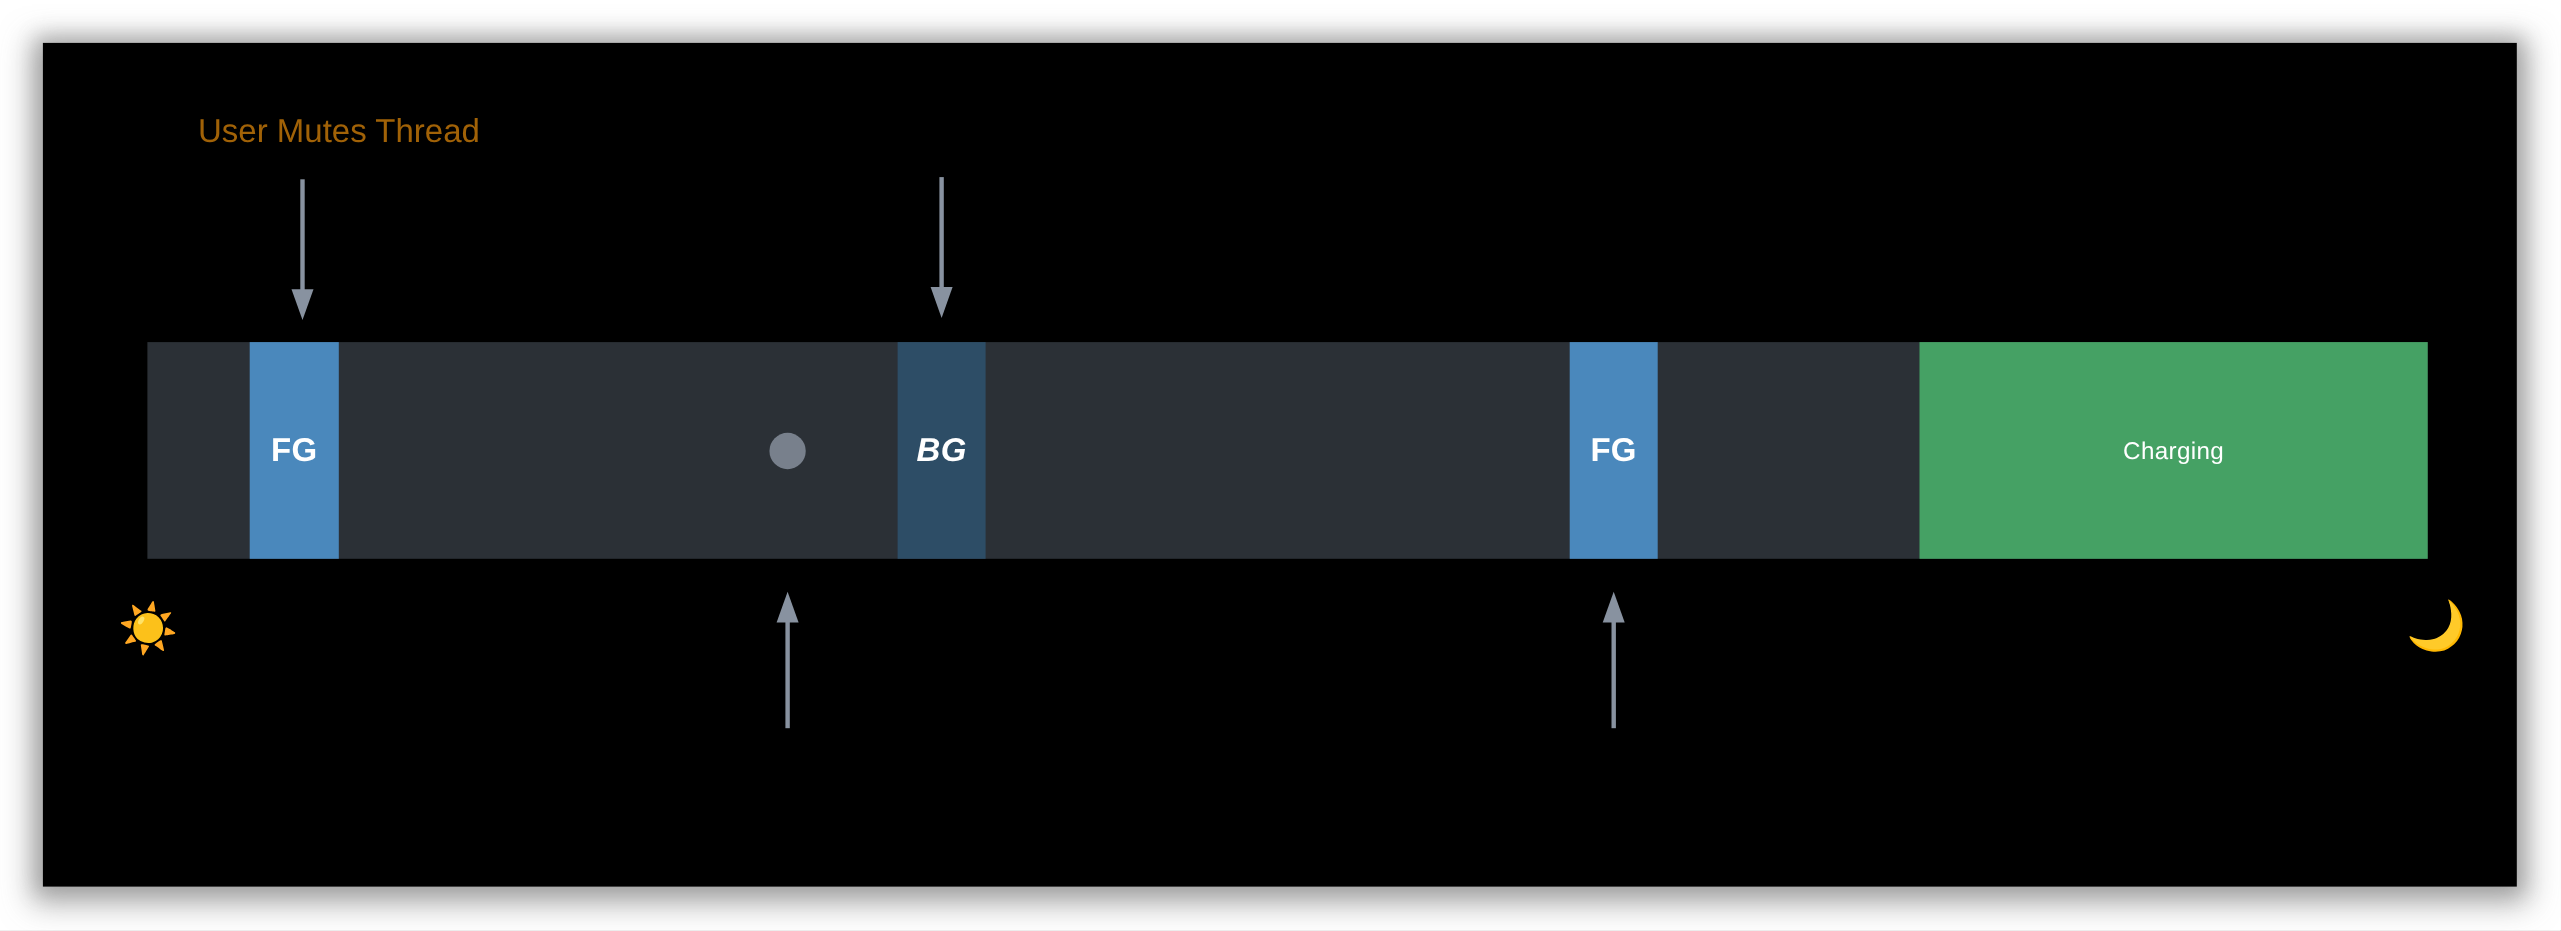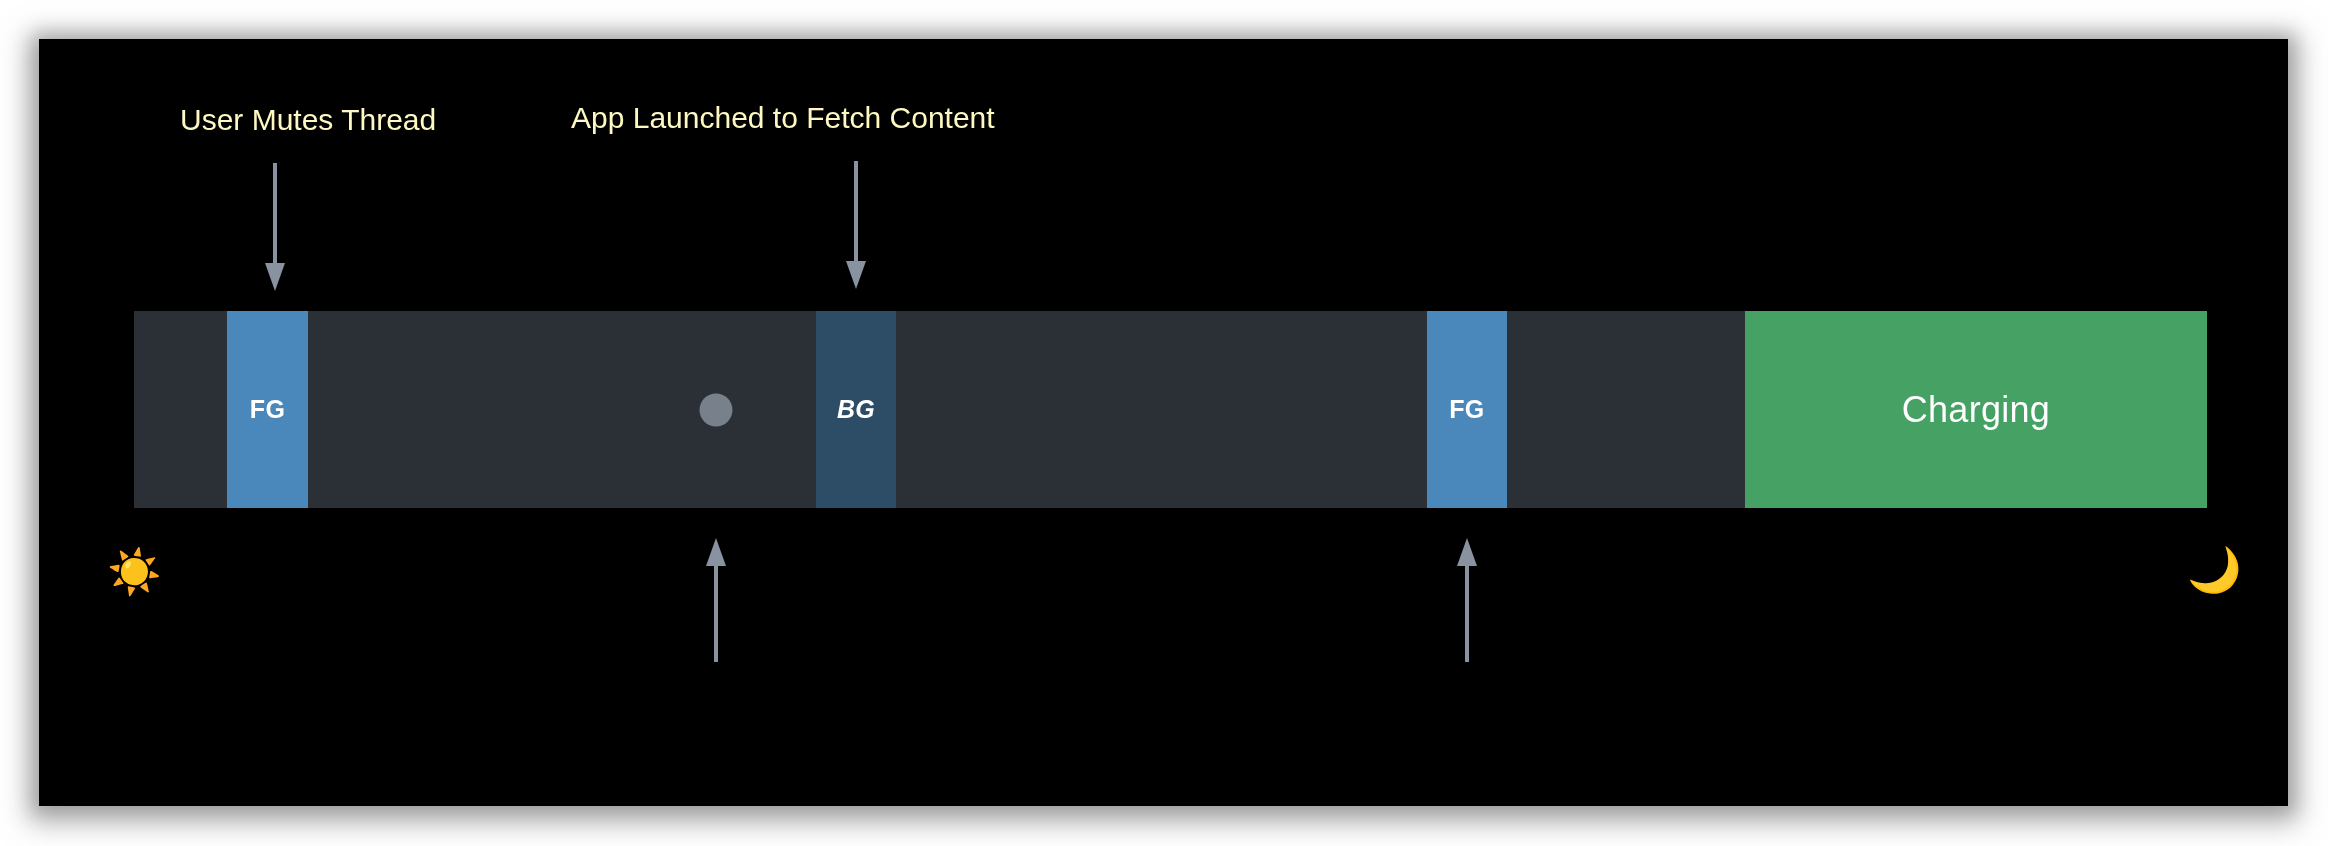--- a/index.html
+++ b/index.html
@@ -47,29 +47,29 @@
     position: absolute;
     top: 0;
     height: 100%;
     display: flex;
     align-items: center;
     justify-content: center;
     box-sizing: border-box;
   }
   .segment .seg-label {
     color: #ffffff;
-    font-size: 25px;
+    font-size: 30px;
     font-weight: bold;
     letter-spacing: 0.3px;
     line-height: 1;
     white-space: nowrap;
   }
   .segment.charging .seg-label {
     font-weight: normal;
-    font-size: 36px;
+    font-size: 22px;
   }
 
   
   #push-dot {
     position: absolute;
     width: 33px;
     height: 33px;
     border-radius: 50%;
     background: #78808c;
     top: 50%;
@@ -79,21 +79,21 @@
   
   .arrow {
     position: absolute;
     transform: translateX(-50%);
   }
   .arrow svg { display: block; overflow: visible; }
 
   
   .anno-label {
     position: absolute;
-    color: #fef9c3;
+    color: #a16207;
     font-size: 30px;
     line-height: 1;
     white-space: nowrap;
   }
   .anno-label.top    { transform: translateX(0); }
   .anno-label.bottom { transform: translateX(0); }
 
   
   .edge-icon {
     position: absolute;
@@ -104,21 +104,20 @@
   }
 </style>
 </head>
 <body>
 
 <div id="stage">
   <div id="panel">
 
     <div class="anno-label top" style="left:141px; top:66px;">User Mutes Thread</div>
 
-    <div class="anno-label top" style="left:532px; top:64px;">App Launched to Fetch Content</div>
 
     <div class="arrow" style="left:236px; top:124px;">
       <svg width="24" height="128" viewBox="0 0 24 128">
         <line x1="12" y1="0" x2="12" y2="108" stroke="#8892a0" stroke-width="4"></line>
         <polygon points="12,128 2,100 22,100" fill="#8892a0"></polygon>
       </svg>
     </div>
 
     <div class="arrow" style="left:817px; top:122px;">
       <svg width="24" height="128" viewBox="0 0 24 128">

